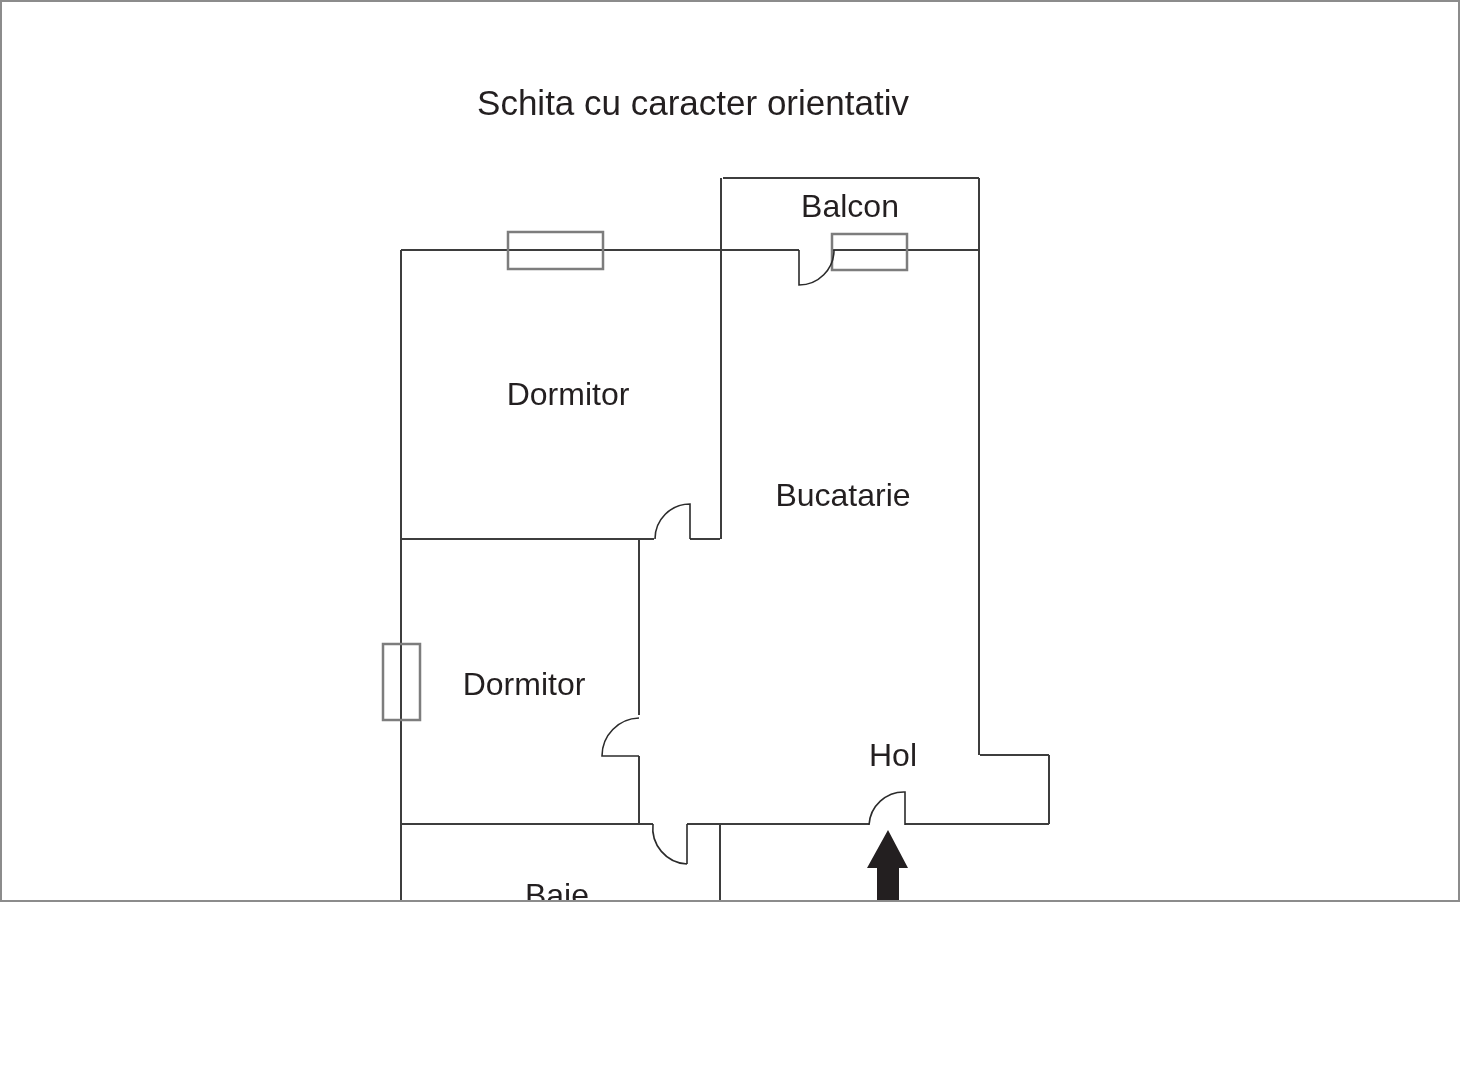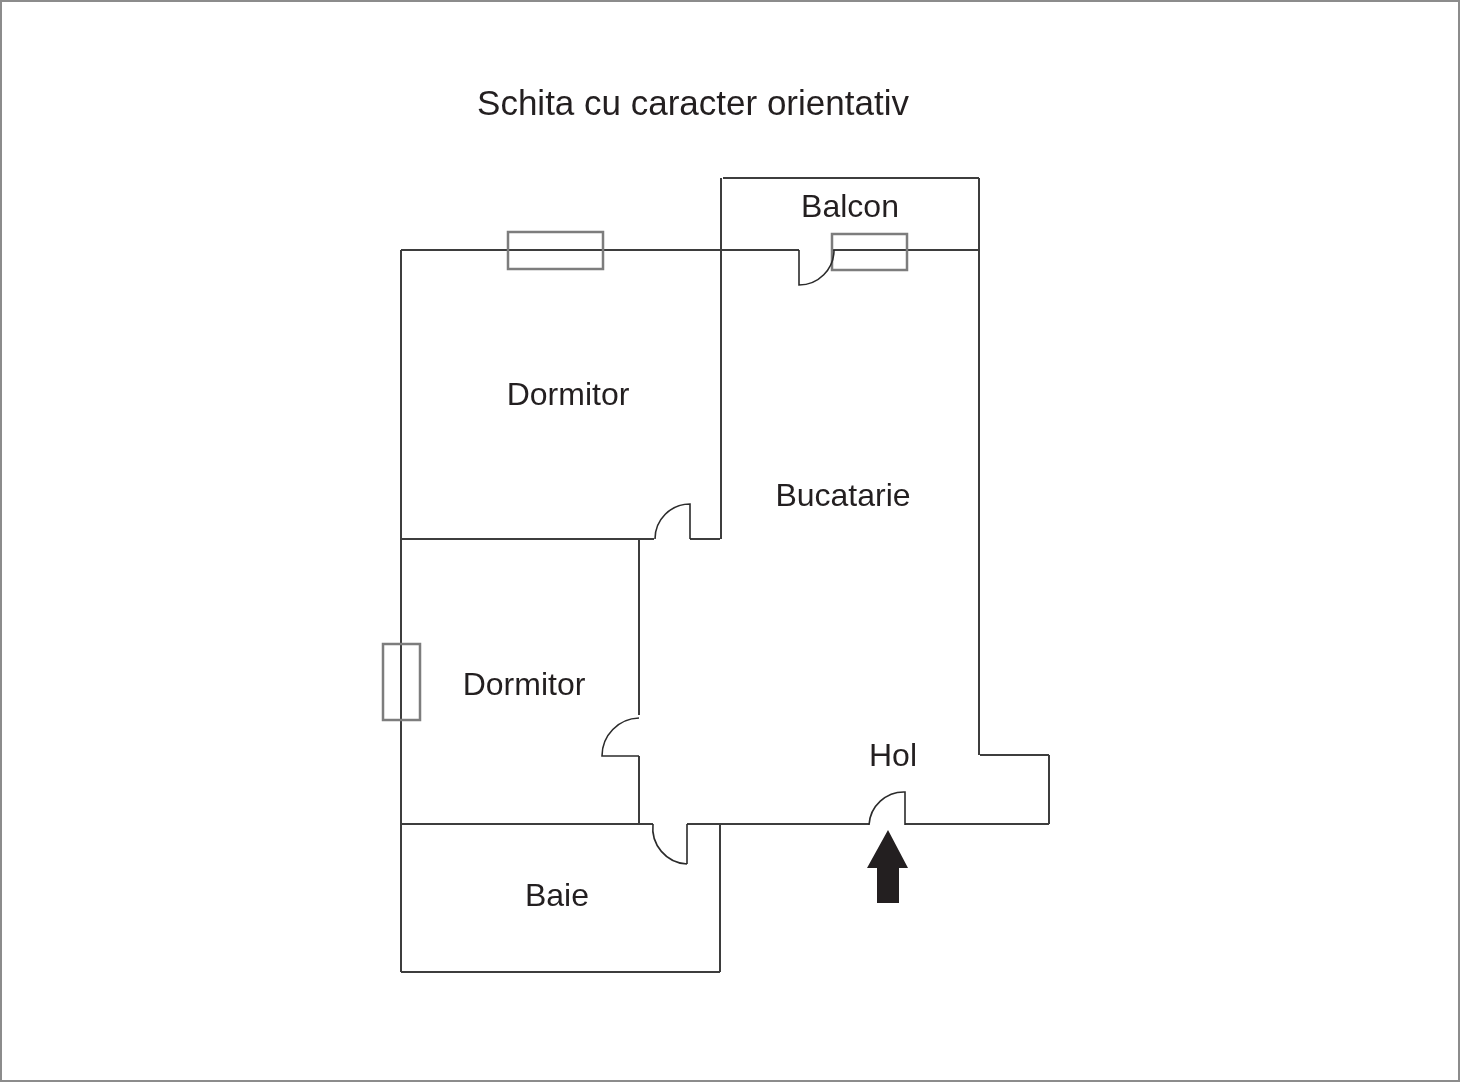--- a/index.html
+++ b/index.html
@@ -13,21 +13,21 @@
   }
   html, body {
     margin: 0;
     padding: 0;
     background: var(--background);
     font-family: "Liberation Sans", sans-serif;
   }
   .canvas {
     position: relative;
     width: 1460px;
-    height: 1082px;
+    height: 902px;
     box-sizing: border-box;
     border: 2px solid var(--border);
     background: var(--background);
     overflow: hidden;
   }
   svg { display: block; }
   .walls path {
     stroke: var(--wall);
     stroke-width: 2;
     fill: none;

